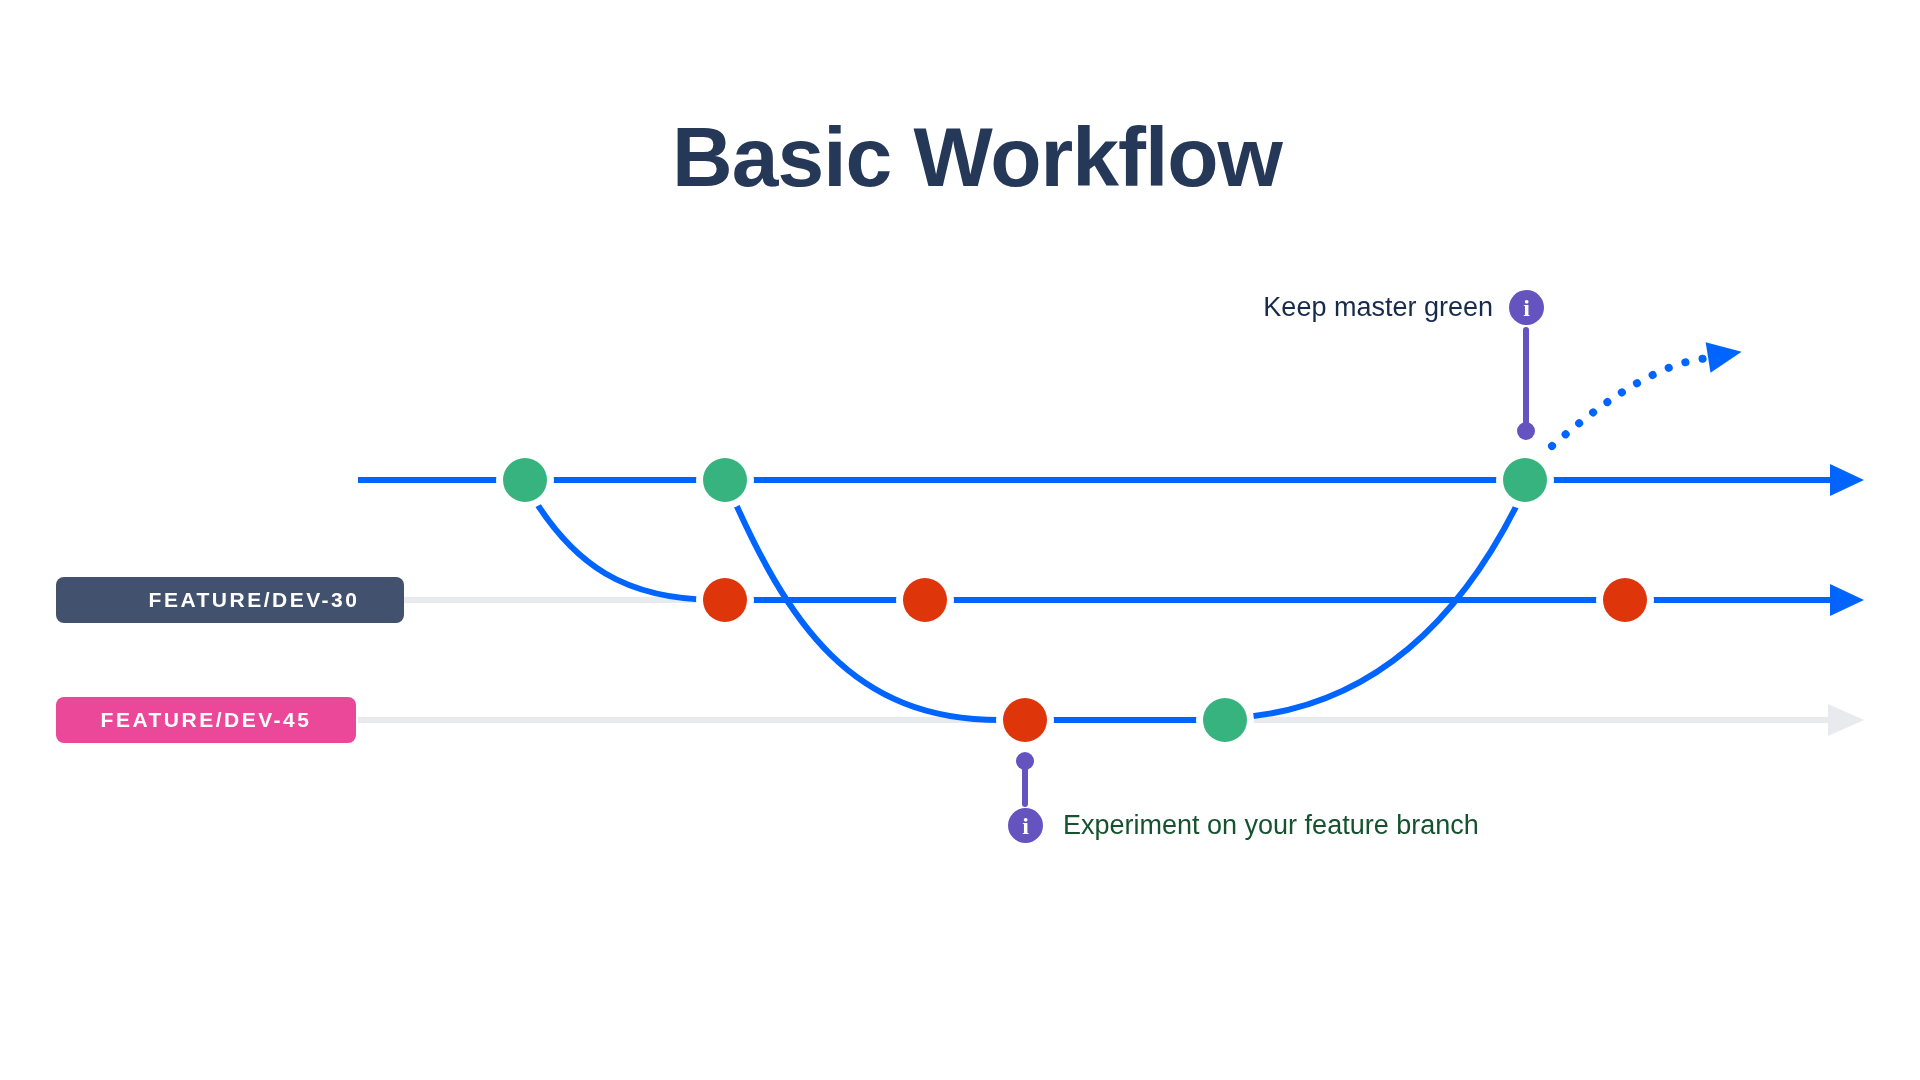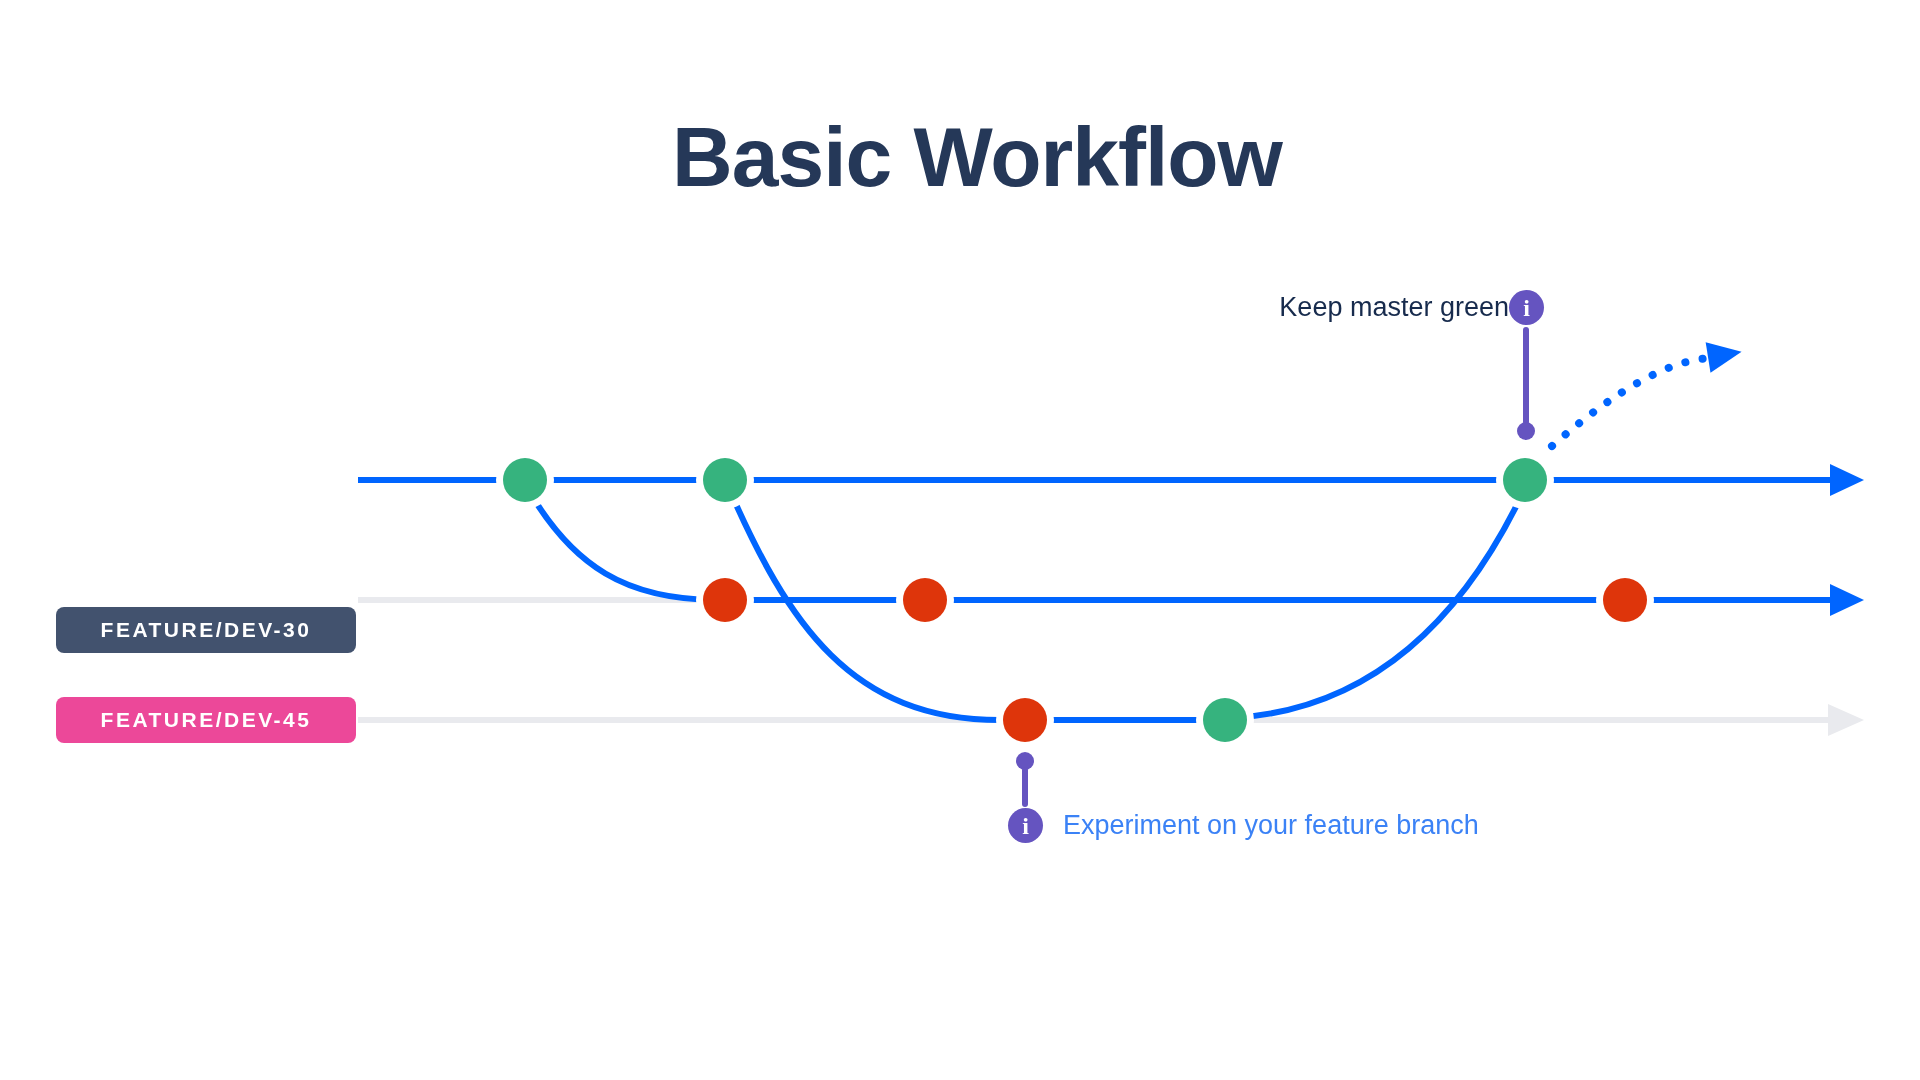--- a/index.html
+++ b/index.html
@@ -12,27 +12,27 @@
     text-align:center; font-size:84px; font-weight:bold;
     letter-spacing:-1px; margin:17px;
   }
   .canvas { position:absolute; left:0; top:0; }
   .chip {
     position:absolute; left:56px; width:300px; height:46px;
     border-radius:8px; display:flex; align-items:center; justify-content:center;
     color:#ffffff; font-weight:bold; font-size:21px; letter-spacing:2.5px;
   }
   .chip-master { top:457px; }
-  .chip-dev30 { top:607px; }
+  .chip-dev30 { top:577px;padding-left:48px; }
   .chip-dev45 { top:697px; }
   .anno {
     position:absolute; display:flex; align-items:center;
     font-size:27px; font-weight:500; color:#172B4D;
   }
-  .anno-1 { top:290px; right:376px; gap:0; }
+  .anno-1 { top:290px; right:376px; gap:16px; }
   .anno-2 { top:808px; left:1008px; gap:20px; }
   .info-badge {
     width:35px; height:35px; border-radius:50%; flex:0 0 35px;
     display:flex; align-items:center; justify-content:center;
     color:#ffffff; font-family:"Liberation Serif", serif;
     font-weight:bold; font-size:24px; line-height:1;
   }
   .anno-text { white-space:nowrap; }
 </style>
 </head>
@@ -100,16 +100,16 @@
     <span class="anno-text" style="color: rgb(23, 43, 77);">Keep master green</span>
     <span class="info-badge" style="background: rgb(101, 84, 192);">
       <span>i</span>
     </span>
   </div>
 
   <div class="anno anno-2">
     <span class="info-badge" style="background: rgb(101, 84, 192);">
       <span>i</span>
     </span>
-    <span class="anno-text" style="color: #3b82f6;">Experiment on your feature branch</span>
+    <span class="anno-text" style="color: #14532d;">Experiment on your feature branch</span>
   </div>
 
 </div>
 
 </body></html>

